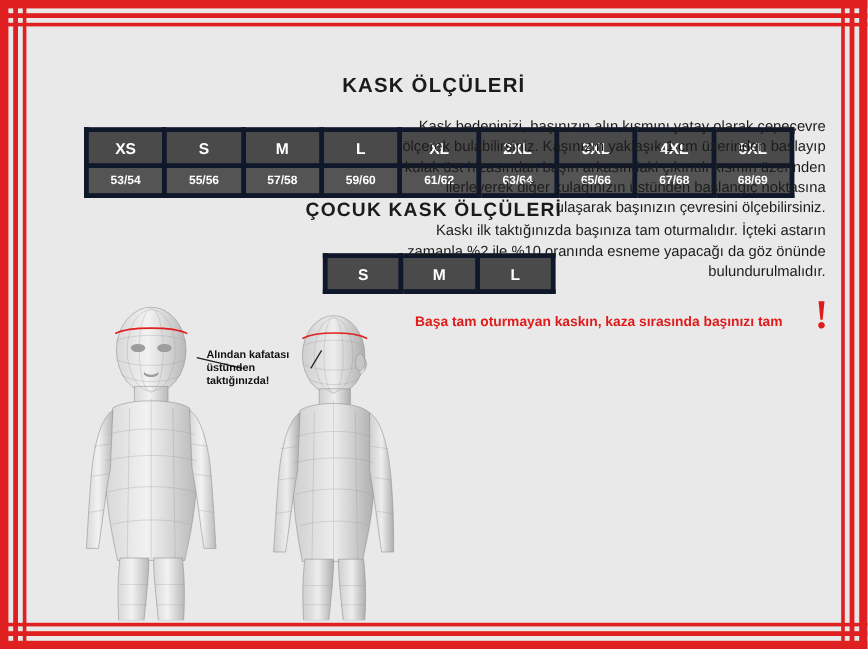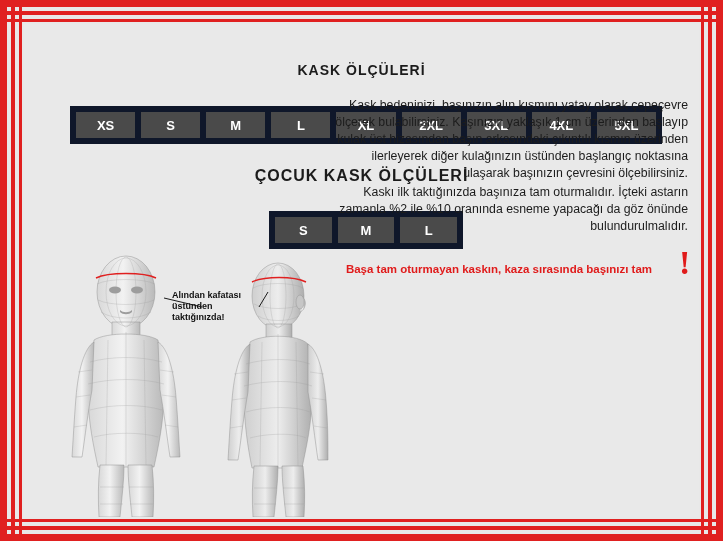--- a/index.html
+++ b/index.html
@@ -49,35 +49,35 @@
   }
 
   .title {
     position: absolute;
     width: 100%;
     text-align: center;
     font-weight: bold;
     color: #1b1b1b;
     letter-spacing: 1px;
   }
-  #title-adult { top: 38px; font-size: 14px; }
+  #title-adult { top: 38px; font-size: 17px; }
   #title-child { top: 143px; font-size: 16px; text-align: center; }
 
   
   .size-table {
     position: absolute;
     border-collapse: collapse;
     table-layout: fixed;
   }
   #table-adult { left: 46px; top: 82px; width: 592px; }
   #table-child { left: 245px; top: 187px; width: 194px; }
 
   .size-table td {
     text-align: center;
-    border: 6px solid #0f172a;
+    border: 4px solid #0f172a;
     padding: 0;
   }
   .row-head td {
     background: #4a4a4a;
     color: #ffffff;
     font-weight: bold;
     font-size: 13px;
     height: 26px;
   }
   .row-val td {
@@ -172,20 +172,31 @@
         <tr class="row-head">
           <td>XS</td>
           <td>S</td>
           <td>M</td>
           <td>L</td>
           <td>XL</td>
           <td>2XL</td>
           <td>3XL</td>
           <td>4XL</td>
           <td>5XL</td>
+        </tr>
+        <tr class="row-val">
+          <td>53/54</td>
+          <td>55/56</td>
+          <td>57/58</td>
+          <td>59/60</td>
+          <td>61/62</td>
+          <td>63/64</td>
+          <td>65/66</td>
+          <td>67/68</td>
+          <td>68/69</td>
         </tr>
       </tbody>
     </table>
 
     <div class="title" id="title-child">ÇOCUK KASK ÖLÇÜLERİ</div>
 
     <table class="size-table" id="table-child">
       <tbody>
         <tr class="row-head">
           <td>S</td>

